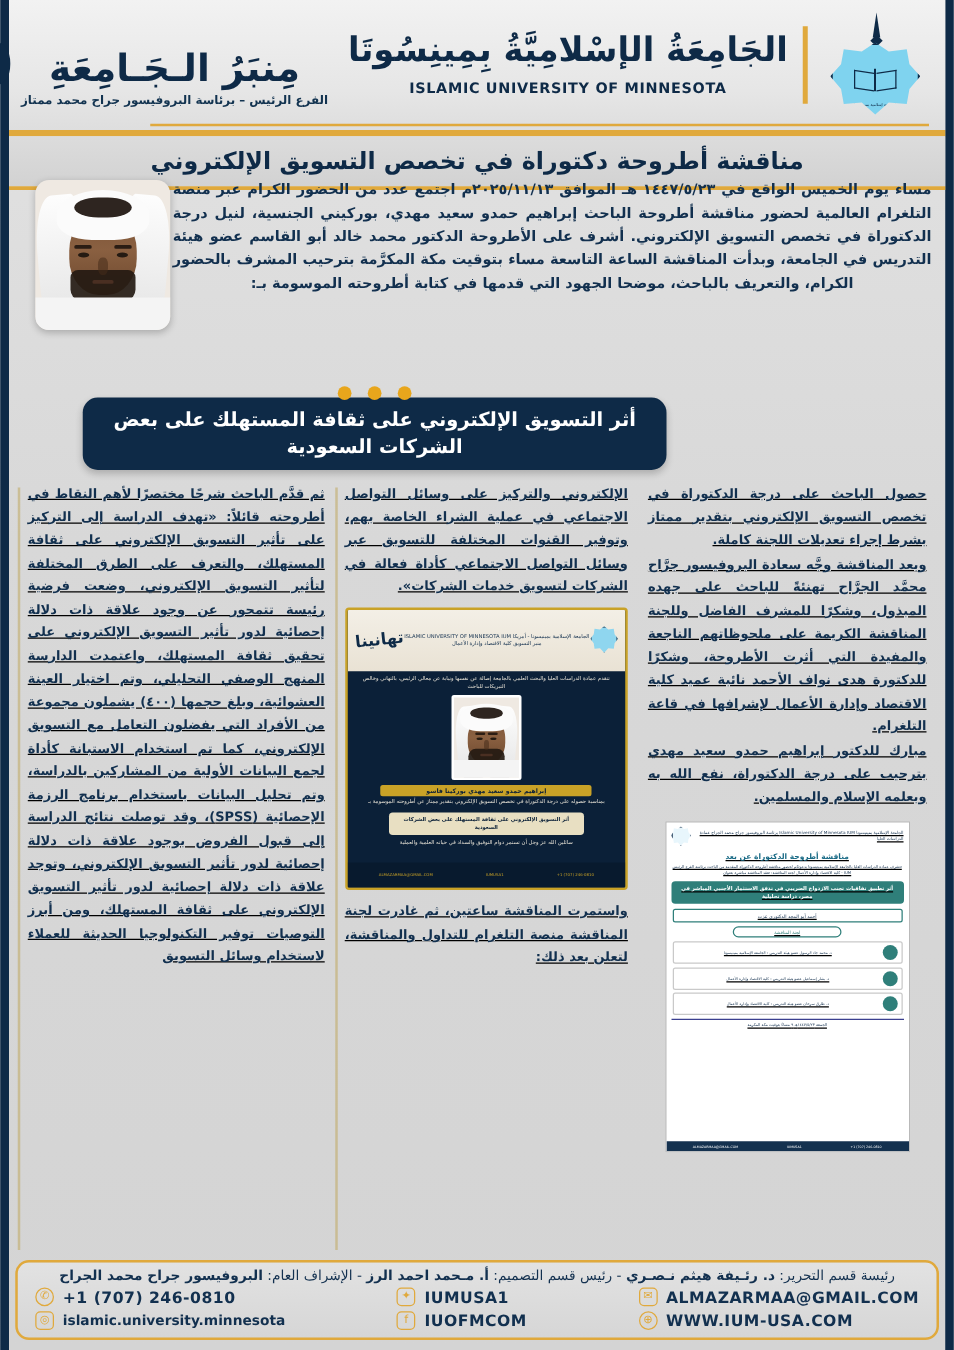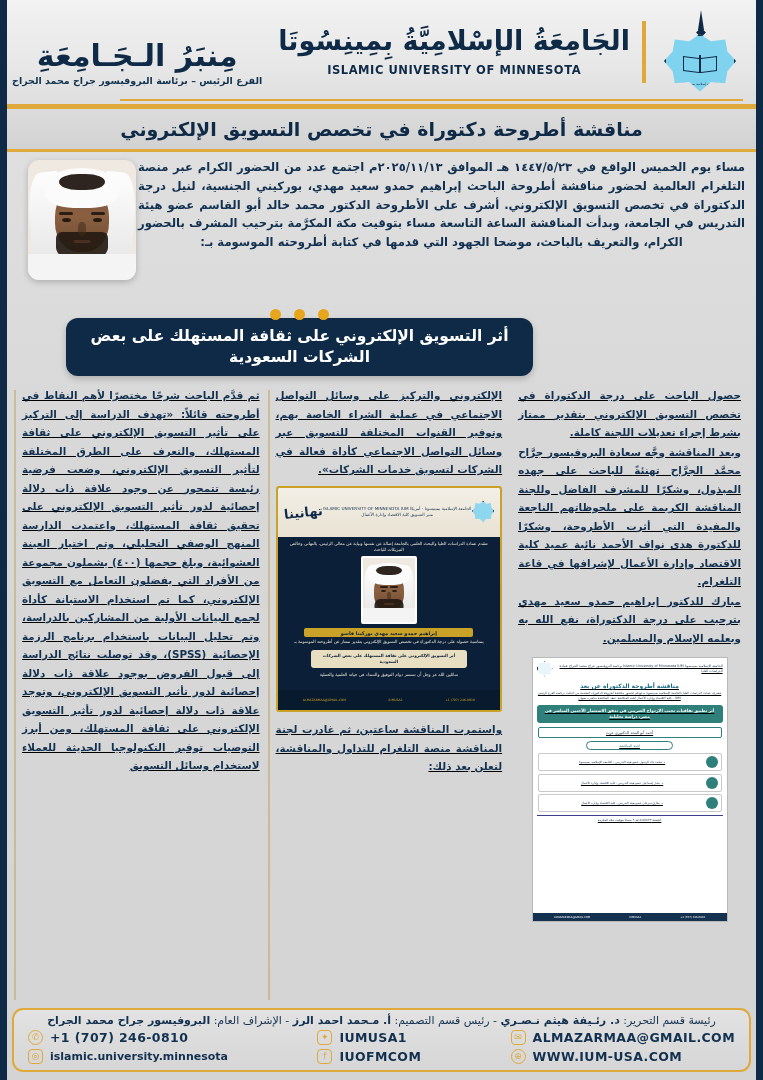--- a/index.html
+++ b/index.html
@@ -113,21 +113,21 @@
   }
   .title-bar-text{
     font-size:19px;font-weight:bold;color:#0e2a47;white-space:nowrap;
   }
   .title-underline{
     position:absolute;left:7px;right:7px;top:149px;height:3px;background:#e0a93c;
   }
 
   
   .intro {
-    position:absolute; right:18px; left:18px; top:158px; height:150px;
+    position:absolute; right:18px; left:18px; top:142px; height:150px;
   }
   .intro-text{
     font-size:11.6px;color:#12304f;font-weight:bold;line-height:1.62;
     text-align:justify;text-align-last:center;
     padding-left:0;
   }
   .intro-text p{margin:0;}
   .photo-float{
     float:left; width:108px; height:120px; margin:2px 2px 4px 10px;
     shape-outside:margin-box;
@@ -349,21 +349,21 @@
 
     <div class="header-divider"></div>
 
     <div class="header-brand">
       <div class="brand-ar">الجَامِعَةُ الإسْلامِيَّةُ بِمِينِسُوتَا</div>
       <div class="brand-en">ISLAMIC UNIVERSITY OF MINNESOTA</div>
     </div>
 
     <div class="header-masthead">
       <div class="masthead-ar">مِنبَرُ الـجَـامِعَةِ</div>
-      <div class="masthead-sub">الفرع الرئيس – برئاسة البروفيسور جراح محمد الجراح</div>
+      <div class="masthead-sub">الفرع الرئيس – برئاسة البروفيسور جراح محمد ممتاز</div>
     </div>
 
     <div class="header-issue">10</div>
   </div>
   <div class="header-rule-inner"></div>
   <div class="header-rule"></div>
 
   <div class="title-bar">
     <div class="title-bar-text">مناقشة أطروحة دكتوراة في تخصص التسويق الإلكتروني</div>
   </div>

